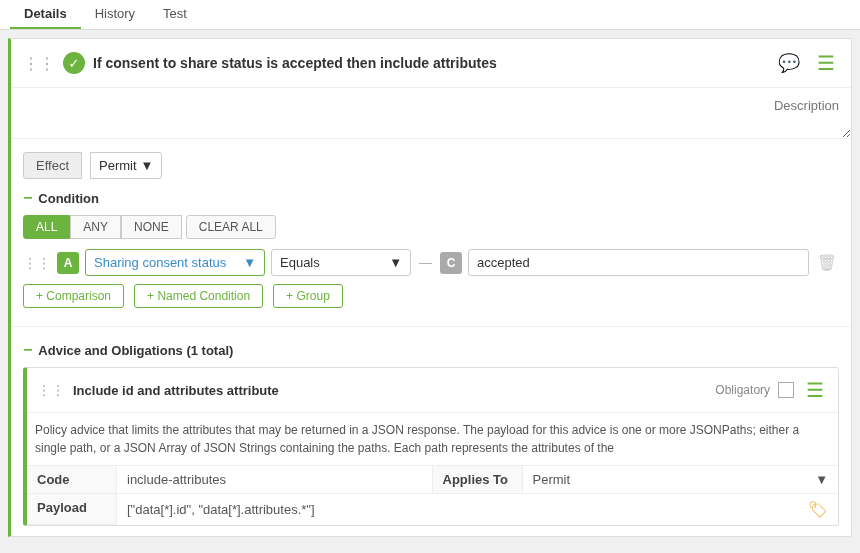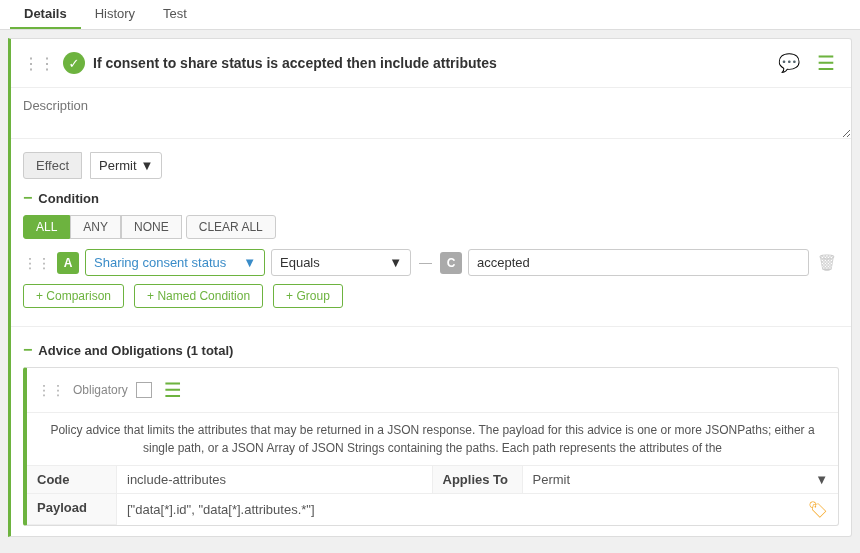--- a/index.html
+++ b/index.html
@@ -81,20 +81,21 @@
     .description-area {
       width: 100%;
       padding: 10px 12px;
       border: none;
       border-bottom: 1px solid #eee;
       resize: vertical;
       min-height: 50px;
       color: #999;
       font-size: 13px;
       outline: none;
+      text-align: right;
     }
 
     .section {
       padding: 10px 12px;
     }
 
     .effect-row {
       display: flex;
       align-items: flex-end;
       gap: 8px;
@@ -304,21 +305,20 @@
       display: inline-block;
       background: #fff;
     }
 
     .advice-body {
       padding: 8px 8px;
       color: #555;
       font-size: 12px;
       line-height: 1.5;
       border-bottom: 1px solid #eee;
-      text-align: center;
     }
 
     .advice-grid {
       display: grid;
       grid-template-columns: 90px 1fr 90px 1fr;
       gap: 0;
     }
 
     .grid-cell {
       padding: 6px 10px;
@@ -434,20 +434,21 @@
     
     <div class="advice-section">
       <div class="section-title">
         <span class="minus-icon">−</span>
         <span>Advice and Obligations (1 total)</span>
       </div>
 
       <div class="advice-card">
         <div class="advice-header">
           <span class="drag-dots">⋮⋮</span>
+          <span class="advice-title">Include id and attributes attribute</span>
           <span class="obligatory-label">Obligatory</span>
           <span class="checkbox-sq"></span>
           <button class="icon-btn icon-btn-menu">☰</button>
         </div>
         <div class="advice-body">Policy advice that limits the attributes that may be returned in a JSON response. The payload for this advice is one or more JSONPaths; either a single path, or a JSON Array of JSON Strings containing the paths. Each path represents the attributes of the</div>
         <div class="advice-grid">
           <div class="grid-cell label">Code</div>
           <div class="grid-cell">include-attributes</div>
           <div class="grid-cell label">Applies To</div>
           <div class="grid-cell" style="display:flex; align-items:center; justify-content:space-between;">

